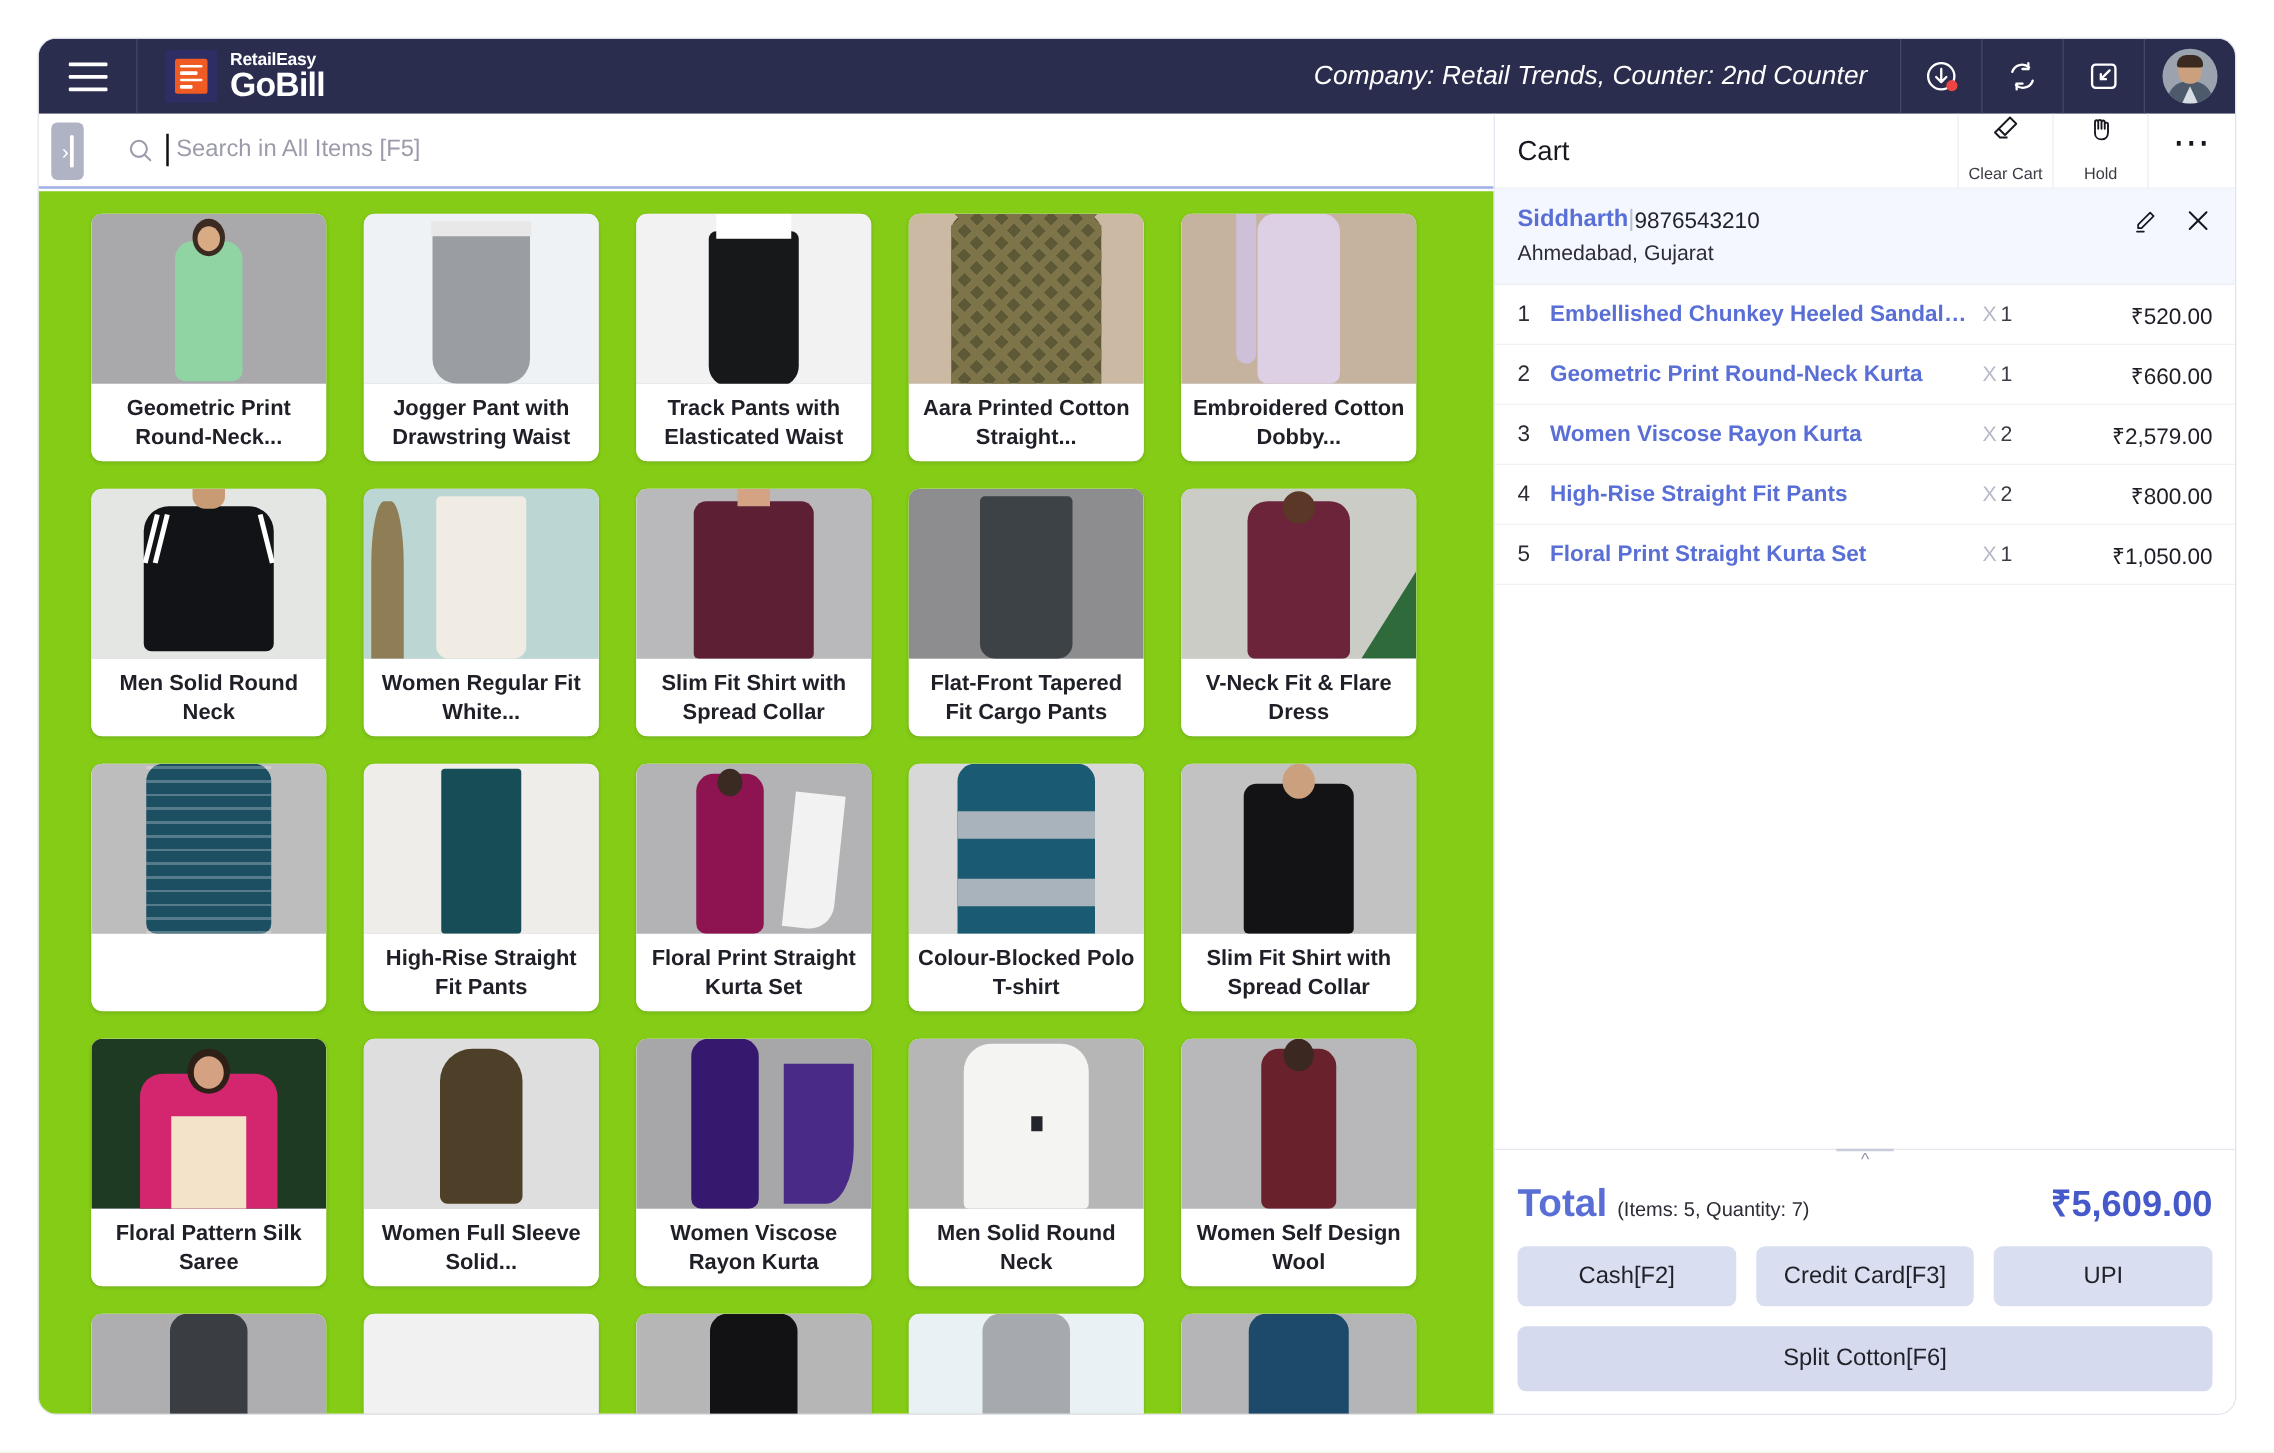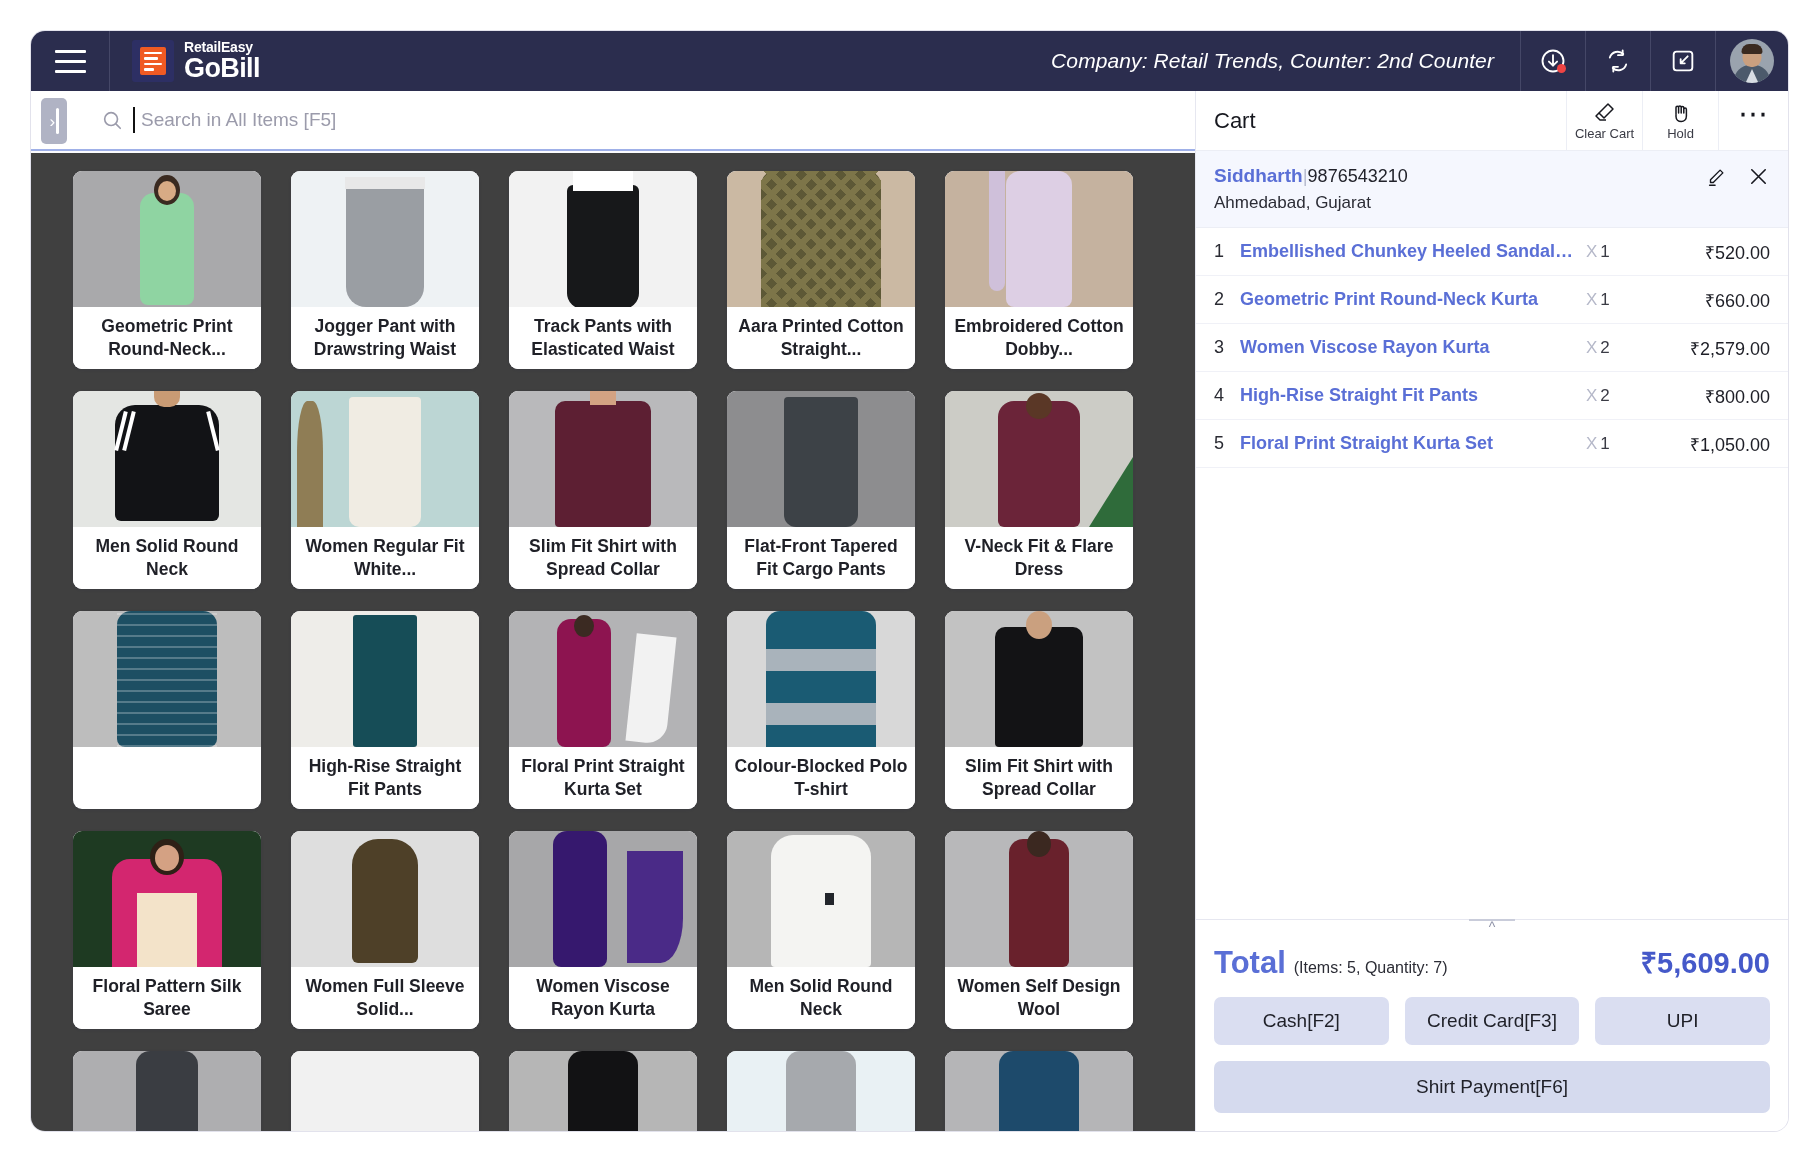--- a/index.html
+++ b/index.html
@@ -169,21 +169,21 @@
     font-size: 19px; color: #3b3b44;
     background: transparent; width: 900px;
     margin-left: -4px;
   }
   .search-input::placeholder { color: #9b9bab; }
 
   
   .grid-area {
     position: absolute; left: 0; top: 122px;
     width: 1164px; height: 978px;
-    background: #404040;
+    background: #84cc16;
     overflow: hidden;
     padding: 18px 0 15px 0;
   }
   .grid {
     display: grid;
     grid-template-columns: repeat(5, 188px);
     gap: 22px 30px;
     padding-left: 42px;
   }
   .card {
@@ -234,21 +234,21 @@
     border-bottom: 1px solid #eceef5;
     padding-left: 18px;
   }
   .cart-title {
     font-size: 22px; font-weight: 400; color: #17181f;
     flex: 1;
   }
   .cart-action {
     width: 76px; height: 60px;
     display: flex; flex-direction: column;
-    align-items: center; justify-content: center; gap: 1px;
+    align-items: center; justify-content: flex-start; gap: 16px;
     cursor: pointer;
     border-left: 1px solid #eceef5;
   }
   .cart-action .lbl {
     font-size: 13px; color: #3a3b45;
   }
   .cart-menu {
     width: 70px; height: 60px;
     display: flex; align-items: center; justify-content: center;
     cursor: pointer; border-left: 1px solid #eceef5;
@@ -795,19 +795,19 @@
           <span class="total-sub">(Items: 5, Quantity: 7)</span>
           <span class="total-amt">₹5,609.00</span>
         </div>
 
         <div class="pay-row">
           <button class="pay-btn">Cash[F2]</button>
           <button class="pay-btn">Credit Card[F3]</button>
           <button class="pay-btn">UPI</button>
         </div>
 
-        <button class="split-btn">Shirt Payment[F6]</button>
+        <button class="split-btn">Split Cotton[F6]</button>
       </div>
 
     </div>
 
   </div>
 </div>
 
 </body></html>

